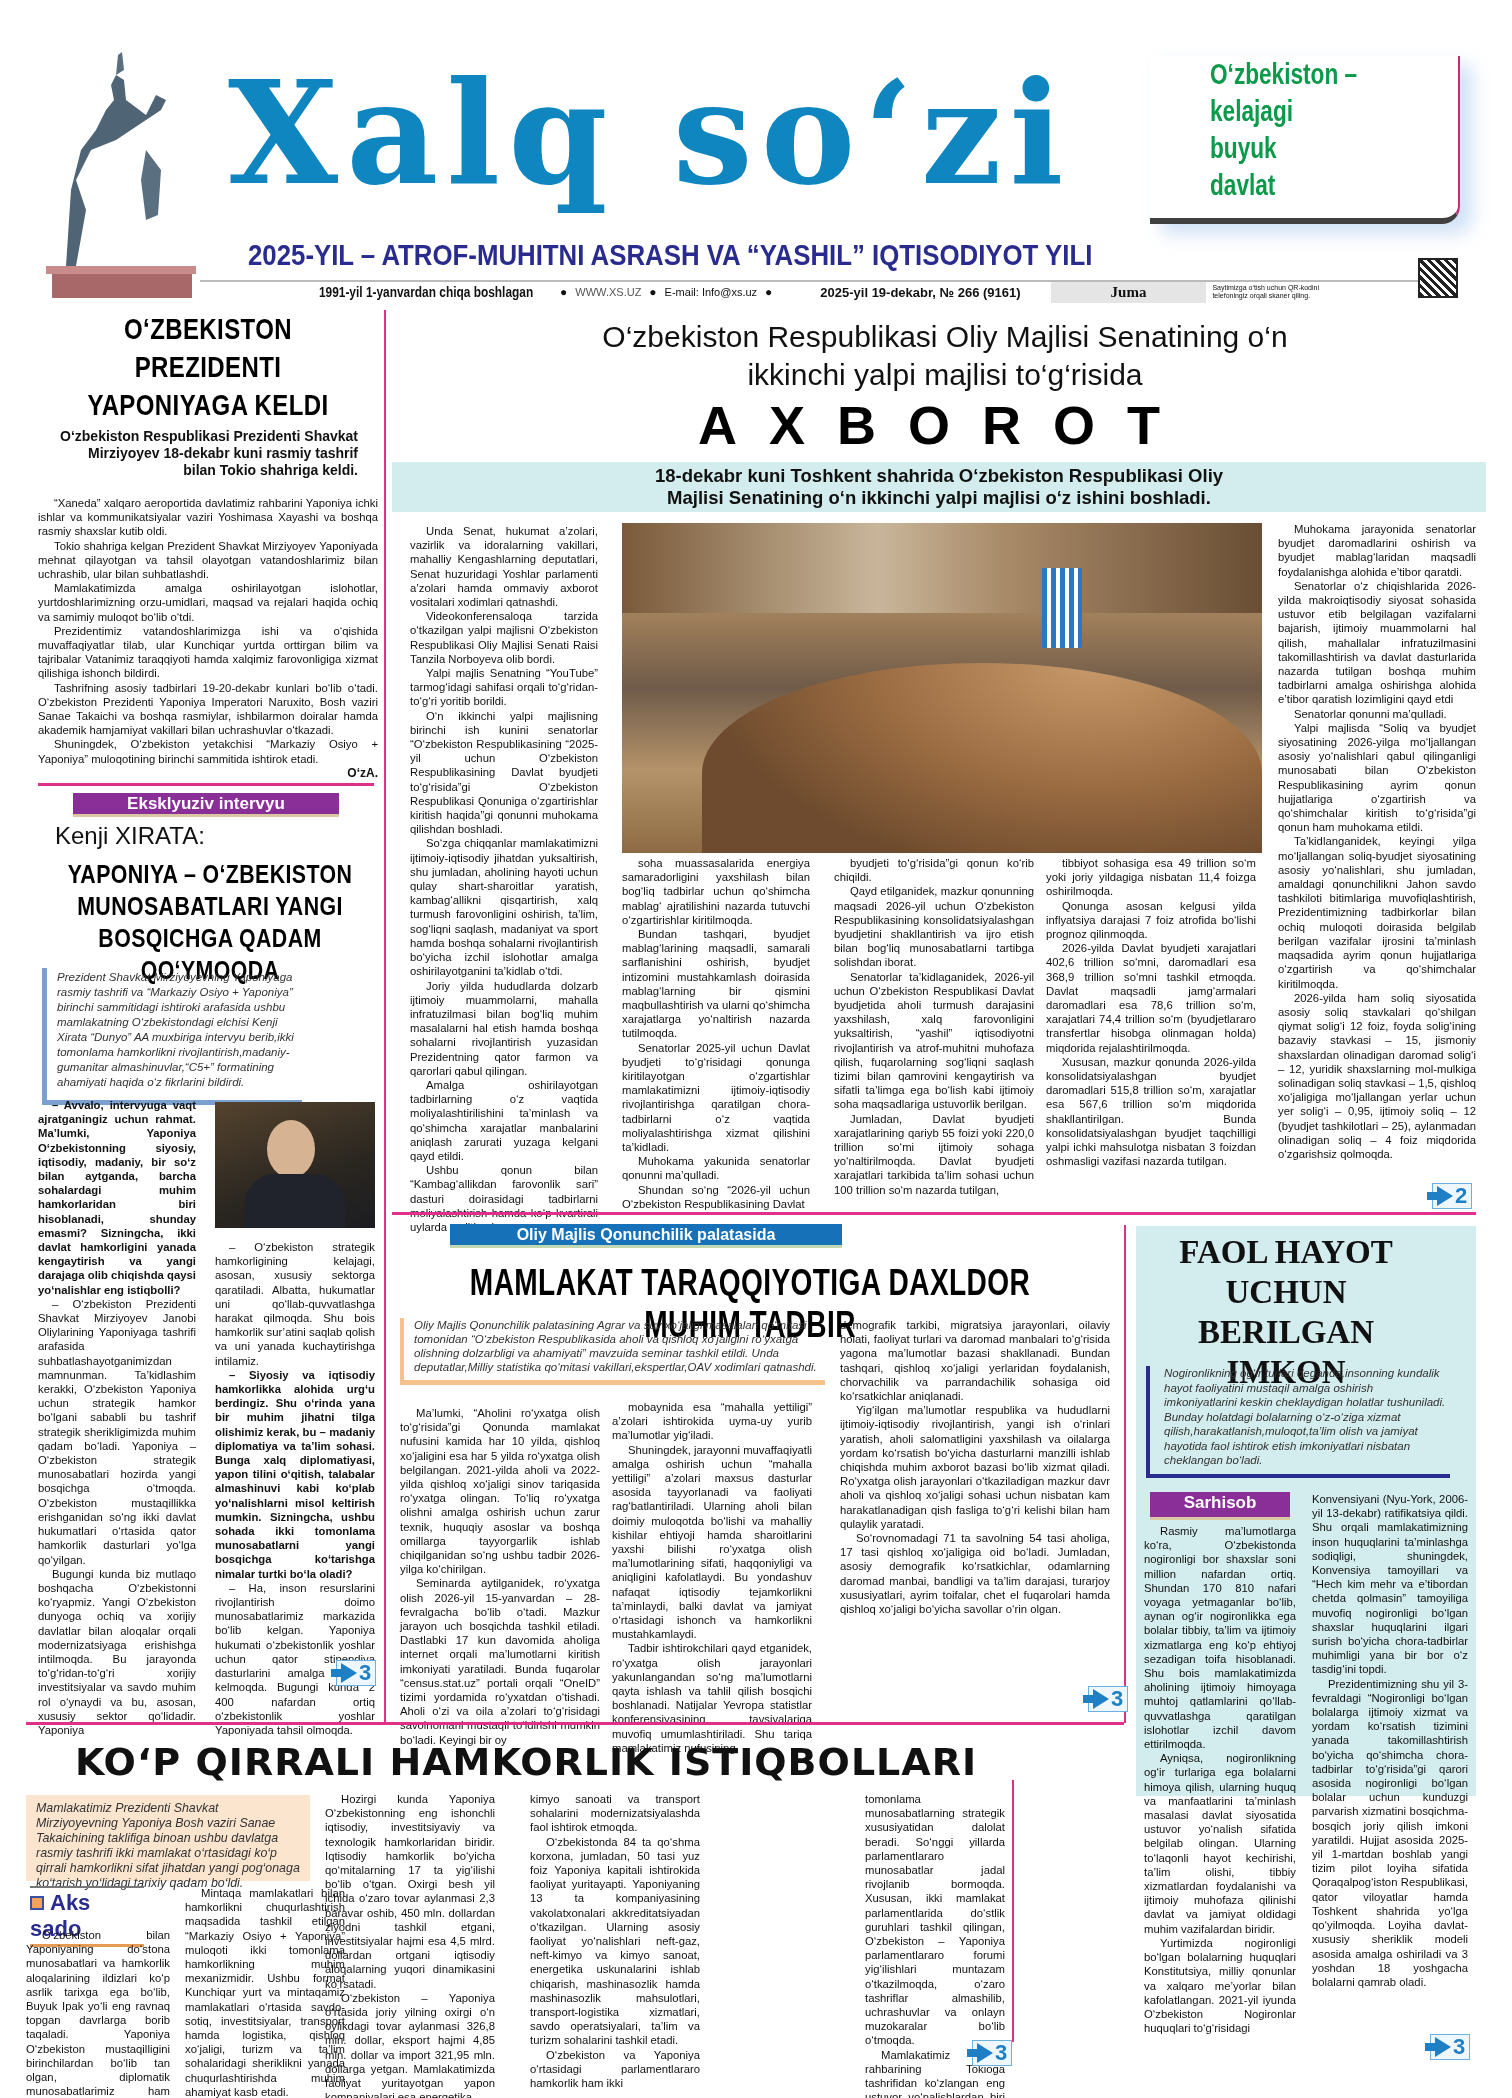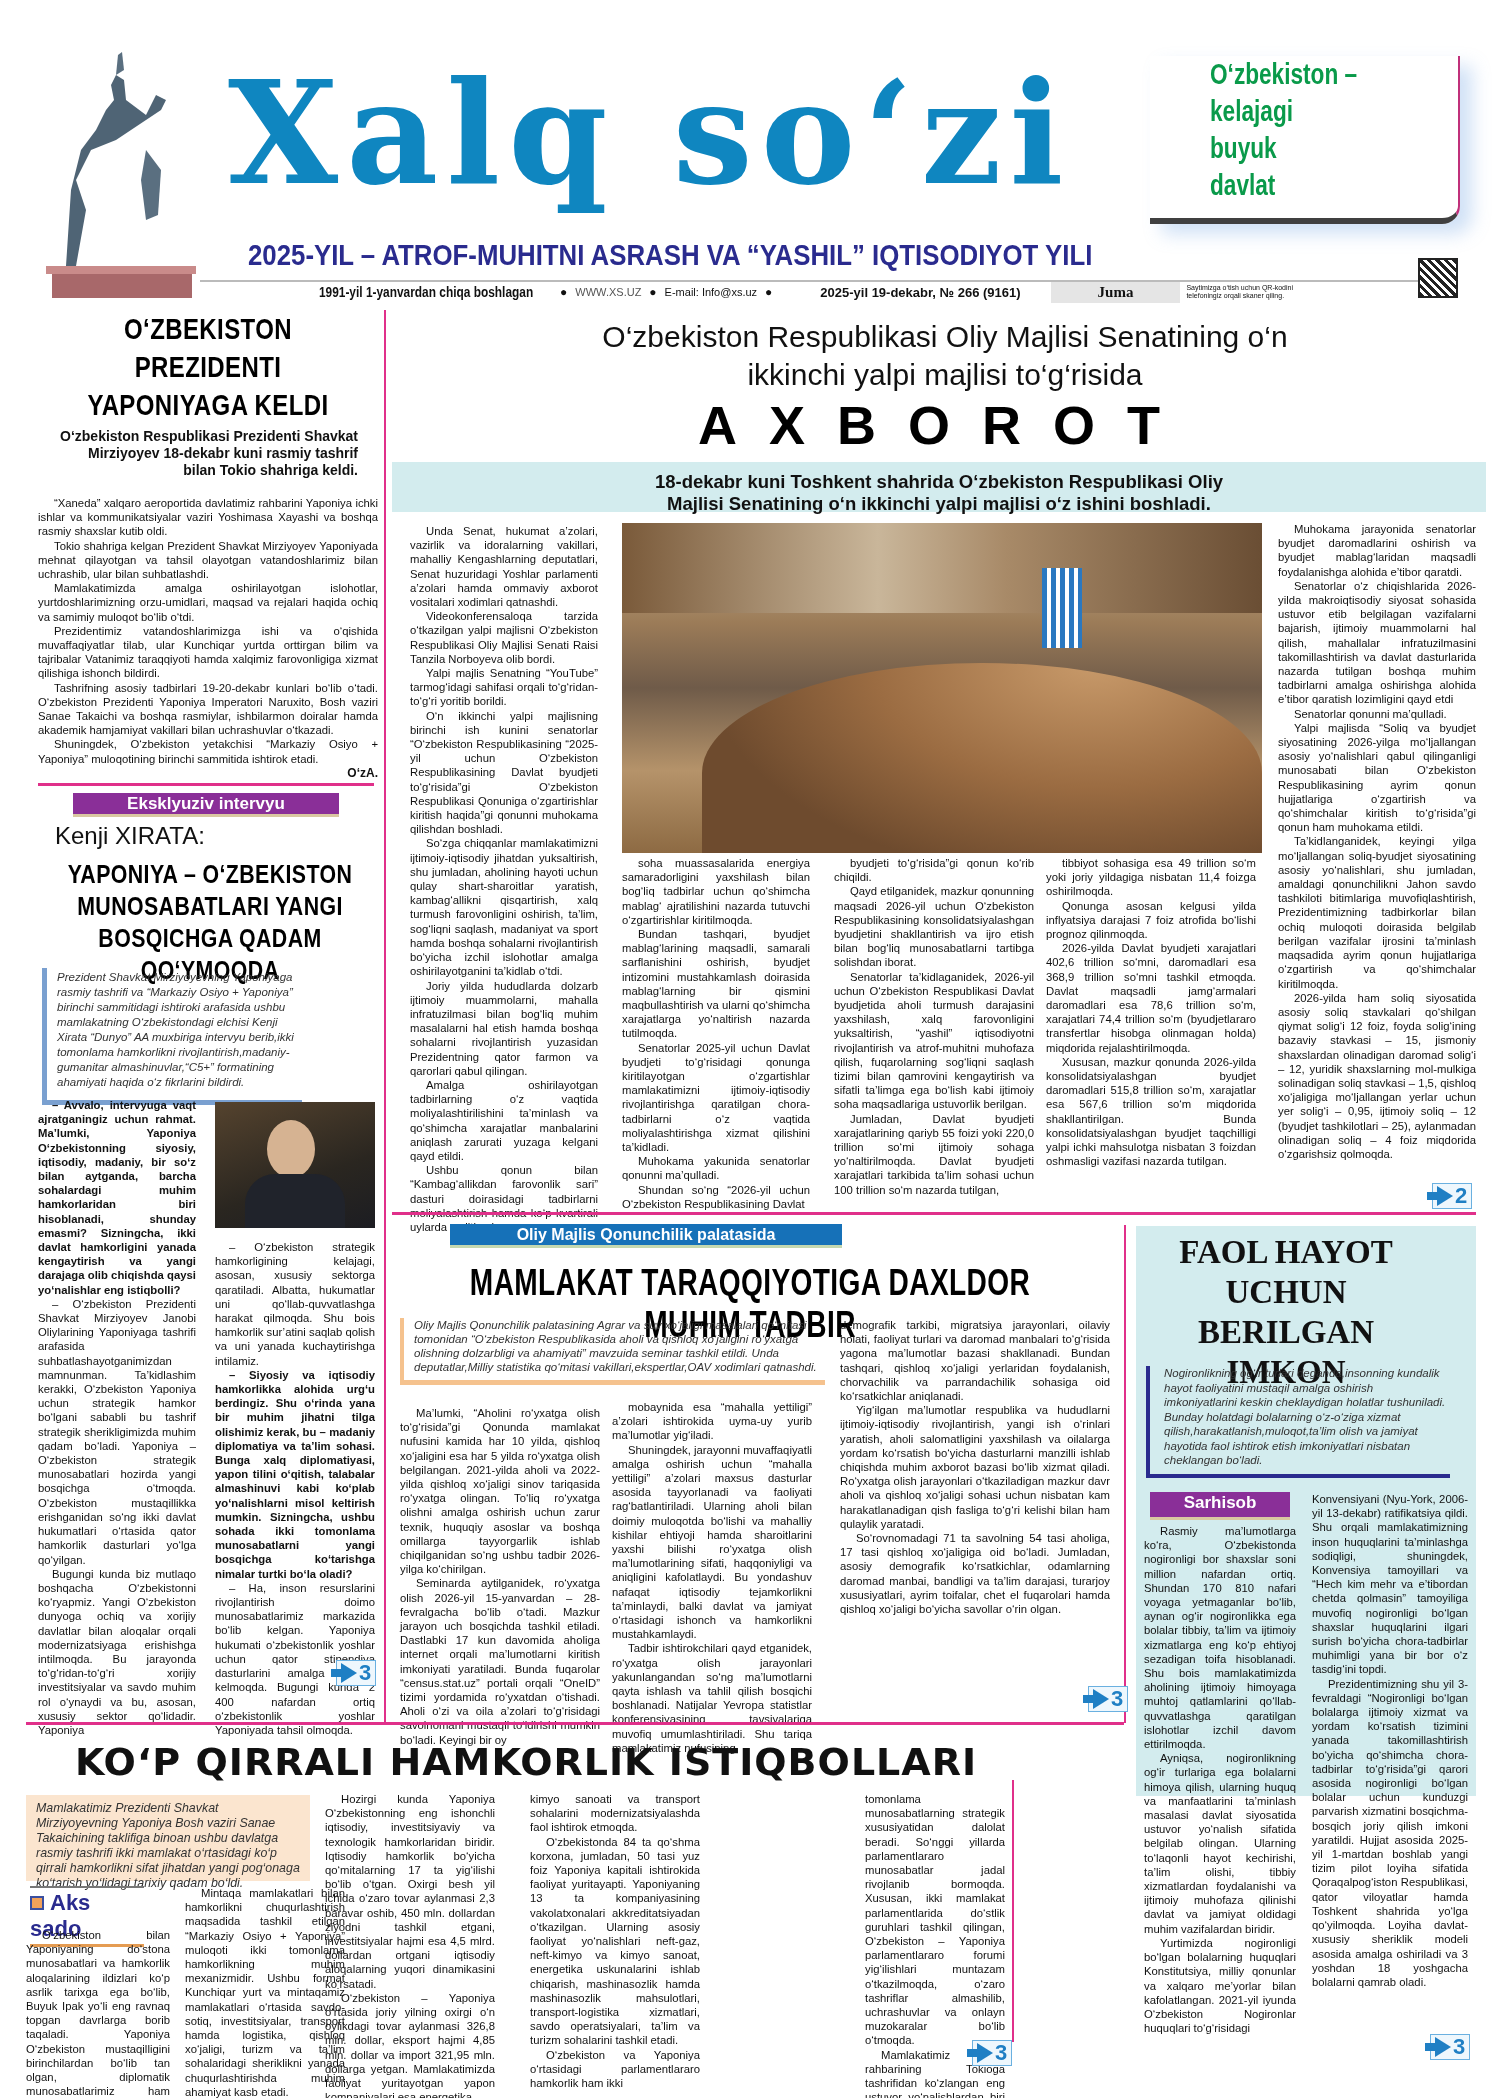--- a/index.html
+++ b/index.html
@@ -9,21 +9,21 @@
 .txt p{text-indent:16px}
 .txt.nar p{text-indent:14px}
 
 .statue{left:36px;top:40px;width:160px;height:258px}
 .logo{left:228px;top:62px;font-family:"DejaVu Serif",serif;font-weight:900;font-size:142px;letter-spacing:8px;color:#0f86c0;line-height:1}
 .slogan{left:1150px;top:56px;width:310px;height:168px;border-right:2px solid #c0307a;border-bottom:6px solid #404040;border-radius:0 0 18px 0;box-shadow:12px 10px 18px rgba(120,170,230,.35);padding:0 0 0 60px}
 .slogan div{font-family:"Liberation Sans",sans-serif;font-weight:700;font-size:29px;color:#0a9a4a;line-height:37px;transform:scaleX(.78);transform-origin:left}
 .yearline{left:248px;top:238px;font-weight:700;font-size:30px;color:#2a2b8e;transform:scaleX(.86);transform-origin:left;white-space:nowrap}
 .infobar{left:200px;top:280px;width:1252px;height:22px;border-top:2px solid #bbb;display:flex;align-items:center;font-size:12px}
 .qr{left:1418px;top:258px;width:40px;height:40px;border:2px solid #222;background:repeating-linear-gradient(45deg,#222 0 3px,#fff 3px 6px)}
-.juma{background:#e5e5e5;font-family:"Liberation Serif",serif;font-weight:700;font-size:15px;padding:2px 47px;margin-left:30px}
+.juma{background:#e5e5e5;font-family:"Liberation Serif",serif;font-weight:700;font-size:15px;padding:2px 60px;margin-left:30px}
 
 .hbig{font-family:"Liberation Sans",sans-serif;font-weight:900;color:#000;text-align:center;letter-spacing:.5px}
 .vline{background:#e0308a;width:2px}
 .hline{background:#e0308a;height:3px}
 .tag{background:#8a2f98;color:#fff;font-weight:700;text-align:center;border-bottom:3px solid #d9c7a1}
 .tagblue{background:#1671b8;color:#fff;font-weight:700;text-align:center;border-bottom:3px solid #c4d8b0}
 .lead{font-style:italic;font-size:12.5px;line-height:16px;color:#333}
 .photo{background:linear-gradient(180deg,#cbb89c 0%,#9c7c58 30%,#6f5b49 50%,#b5936a 75%,#8d6a43 100%)}
 .arrow{display:inline-flex;align-items:center;border:1px solid #6ab0e0;background:#eef7fd;color:#1f7fc4;font-weight:700;font-size:22px;padding:0 4px;height:26px}
 .arrow span.a{display:inline-block;width:0;height:0;border-left:16px solid #1f7fc4;border-top:10px solid transparent;border-bottom:10px solid transparent;margin-right:2px;position:relative}
@@ -101,21 +101,21 @@
     <span class="a"></span>
     <span>3</span>
   </div>
 
 <div class="abs vline" style="left:384px;top:310px;height:1412px"></div>
 <div class="abs vline" style="left:1124px;top:1225px;height:498px"></div>
 <div class="abs vline" style="left:1012px;top:1780px;height:262px"></div>
 
 <div class="abs" style="left:395px;top:318px;width:1100px;text-align:center;font-size:30px;line-height:38px;color:#111;padding:0 180px">O‘zbekiston Respublikasi Oliy Majlisi Senatining o‘n ikkinchi yalpi majlisi to‘g‘risida</div>
 <div class="abs hbig" style="left:395px;top:398px;width:1100px;font-size:54px;letter-spacing:32px;line-height:54px">AXBOROT</div>
-<div class="abs teal" style="left:392px;top:462px;width:1094px;height:50px;text-align:center;font-weight:700;font-size:18.5px;line-height:22px;padding:9px 240px">18-dekabr kuni Toshkent shahrida O‘zbekiston Respublikasi Oliy Majlisi Senatining o‘n ikkinchi yalpi majlisi o‘z ishini boshladi.</div>
+<div class="abs teal" style="left:392px;top:462px;width:1094px;height:50px;text-align:center;font-weight:700;font-size:18.5px;line-height:22px;padding:3px 240px">18-dekabr kuni Toshkent shahrida O‘zbekiston Respublikasi Oliy Majlisi Senatining o‘n ikkinchi yalpi majlisi o‘z ishini boshladi.</div>
 
 <div class="abs txt" style="left:410px;top:524px;width:188px">
   <p>Unda Senat, hukumat a’zolari, vazirlik va idoralarning vakillari, mahalliy Kengashlarning deputatlari, Senat huzuridagi Yoshlar parlamenti a’zolari hamda ommaviy axborot vositalari xodimlari qatnashdi.</p>
   <p>Videokonferensaloqa tarzida o‘tkazilgan yalpi majlisni O‘zbekiston Respublikasi Oliy Majlisi Senati Raisi Tanzila Norboyeva olib bordi.</p>
   <p>Yalpi majlis Senatning “YouTube” tarmog‘idagi sahifasi orqali to‘g‘ridan-to‘g‘ri yoritib borildi.</p>
   <p>O‘n ikkinchi yalpi majlisning birinchi ish kunini senatorlar “O‘zbekiston Respublikasining “2025-yil uchun O‘zbekiston Respublikasining Davlat byudjeti to‘g‘risida”gi O‘zbekiston Respublikasi Qonuniga o‘zgartirishlar kiritish haqida”gi qonunni muhokama qilishdan boshladi.</p>
   <p>So‘zga chiqqanlar mamlakatimizni ijtimoiy-iqtisodiy jihatdan yuksaltirish, shu jumladan, aholining hayoti uchun qulay shart-sharoitlar yaratish, kambag‘allikni qisqartirish, xalq turmush farovonligini oshirish, ta’lim, sog‘liqni saqlash, madaniyat va sport hamda boshqa sohalarni rivojlantirish bo‘yicha izchil islohotlar amalga oshirilayotganini ta’kidlab o‘tdi.</p>
   <p>Joriy yilda hududlarda dolzarb ijtimoiy muammolarni, mahalla infratuzilmasi bilan bog‘liq muhim masalalarni hal etish hamda boshqa sohalarni rivojlantirish yuzasidan Prezidentning qator farmon va qarorlari qabul qilingan.</p>
   <p>Amalga oshirilayotgan tadbirlarning o‘z vaqtida moliyalashtirilishini ta’minlash va qo‘shimcha xarajatlar manbalarini aniqlash zarurati yuzaga kelgani qayd etildi.</p>
   <p>Ushbu qonun bilan “Kambag‘allikdan farovonlik sari” dasturi doirasidagi tadbirlarni moliyalashtirish hamda ko‘p kvartirali uylarda va ijtimoiy</p>

